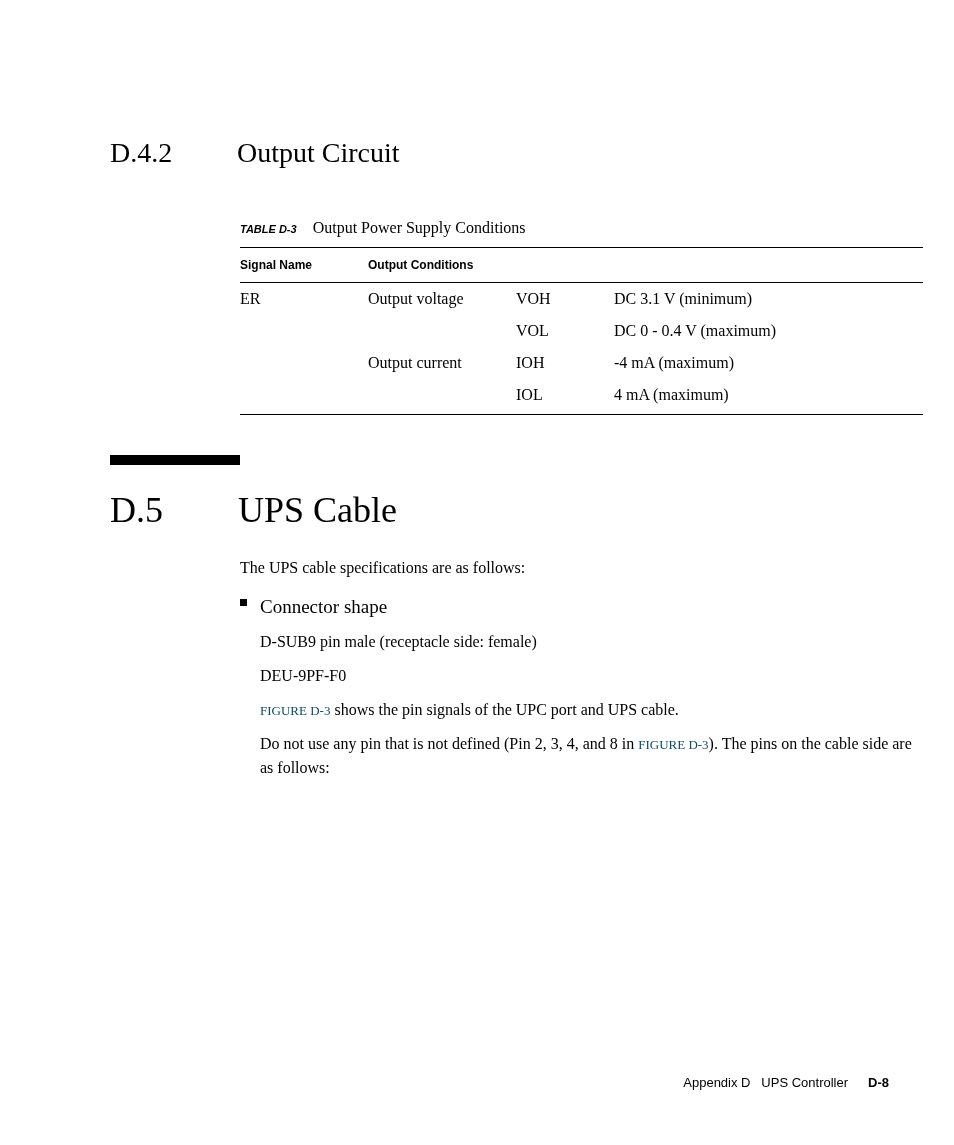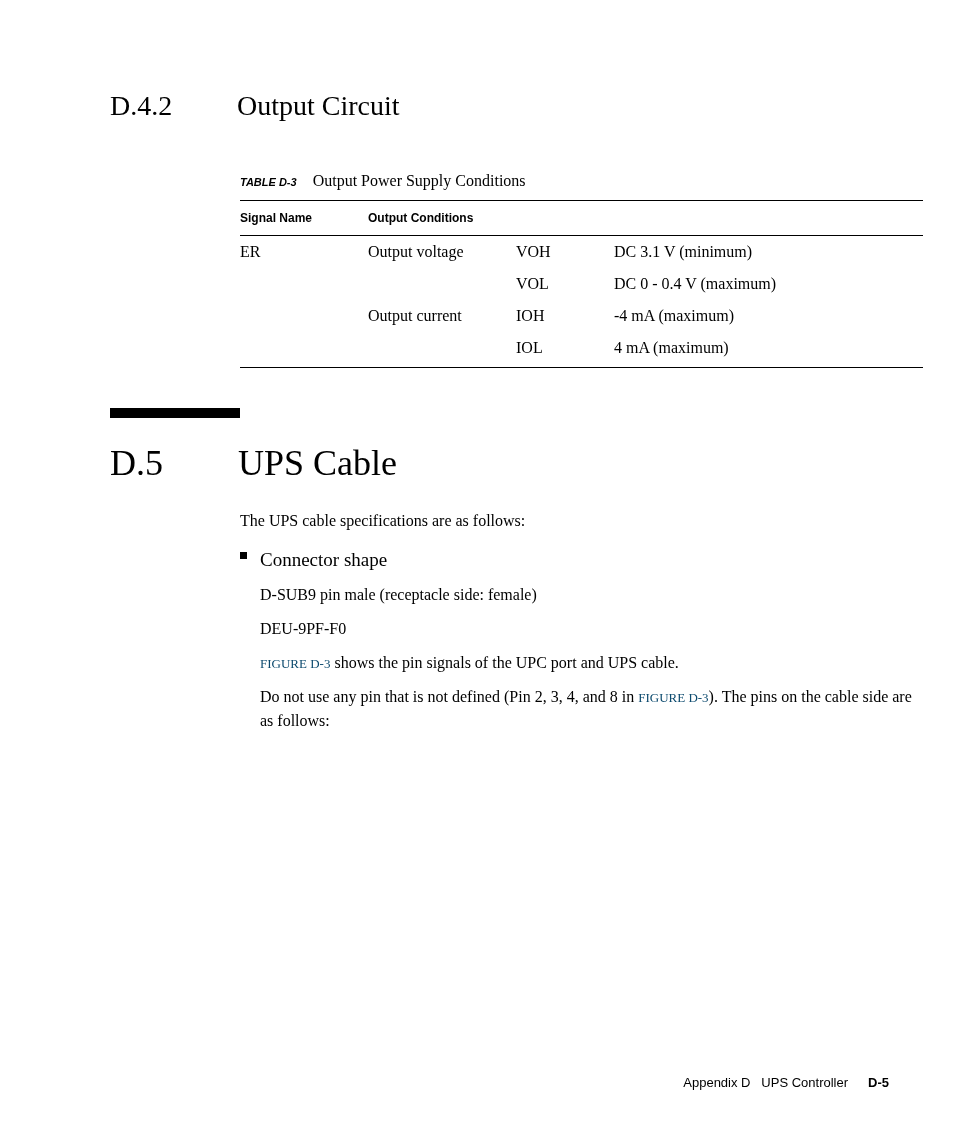--- a/index.html
+++ b/index.html
@@ -12,20 +12,21 @@
       font-size: 16px;
       color: #000;
       background: #fff;
       width: 954px;
       height: 1145px;
       position: relative;
       padding: 0;
     }
     .page {
       padding: 90px 31px 50px 110px;
+      margin-top: 47px;
     }
     .section-heading {
       display: flex;
       margin-bottom: 50px;
     }
     .section-number {
       font-size: 28px;
       font-weight: normal;
       width: 127px;
       flex-shrink: 0;
@@ -220,14 +221,14 @@
       <span class="figure-ref">FIGURE D-3</span><span> shows the pin signals of the UPC port and UPS cable.</span>
     </p>
     <p class="sub-para">
       <span>Do not use any pin that is not defined (Pin 2, 3, 4, and 8 in </span><span class="figure-ref">FIGURE D-3</span><span>). The pins on the cable side are as follows:</span>
     </p>
   </div>
 
 </div>
 
 <div class="footer">
-  <span>Appendix D</span>&nbsp;&nbsp;&nbsp;<span>UPS Controller</span><span class="footer-page">D-5</span>
+  <span>Appendix D</span>&nbsp;&nbsp;&nbsp;<span>UPS Controller</span><span class="footer-page">D-8</span>
 </div>
 
 </body></html>

